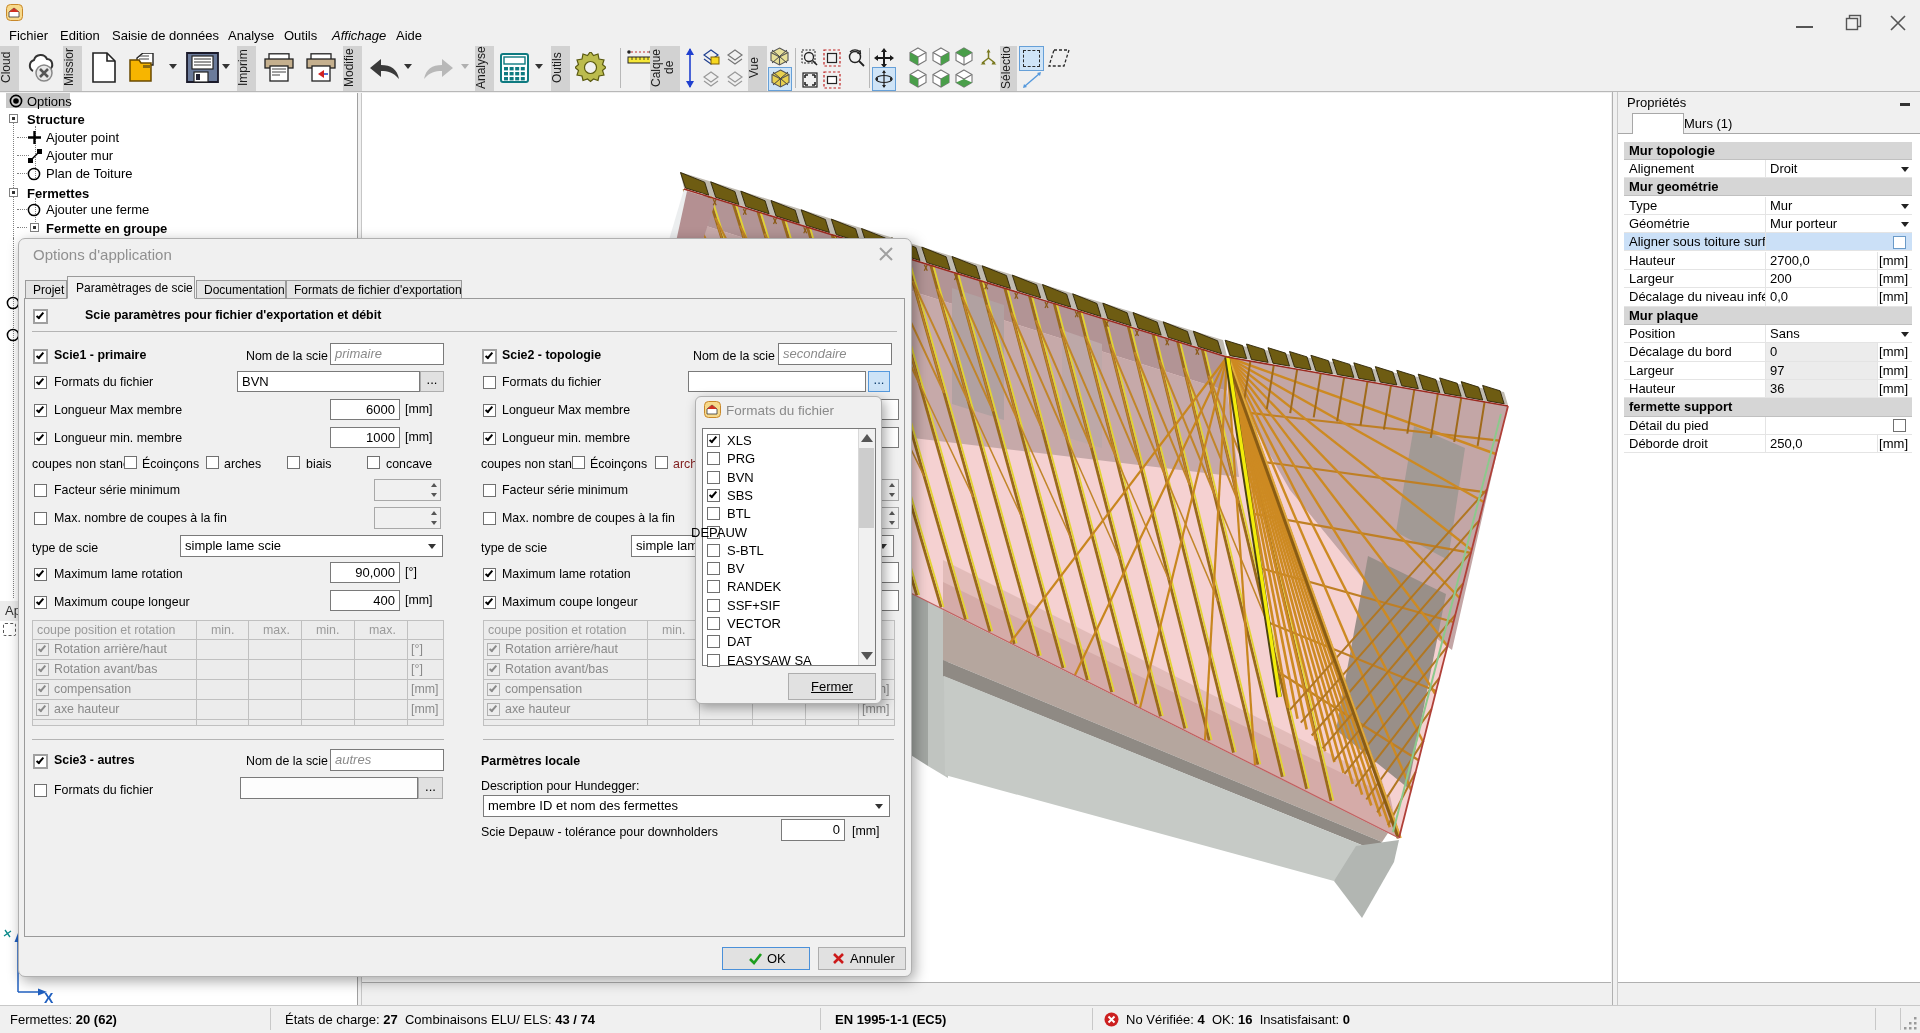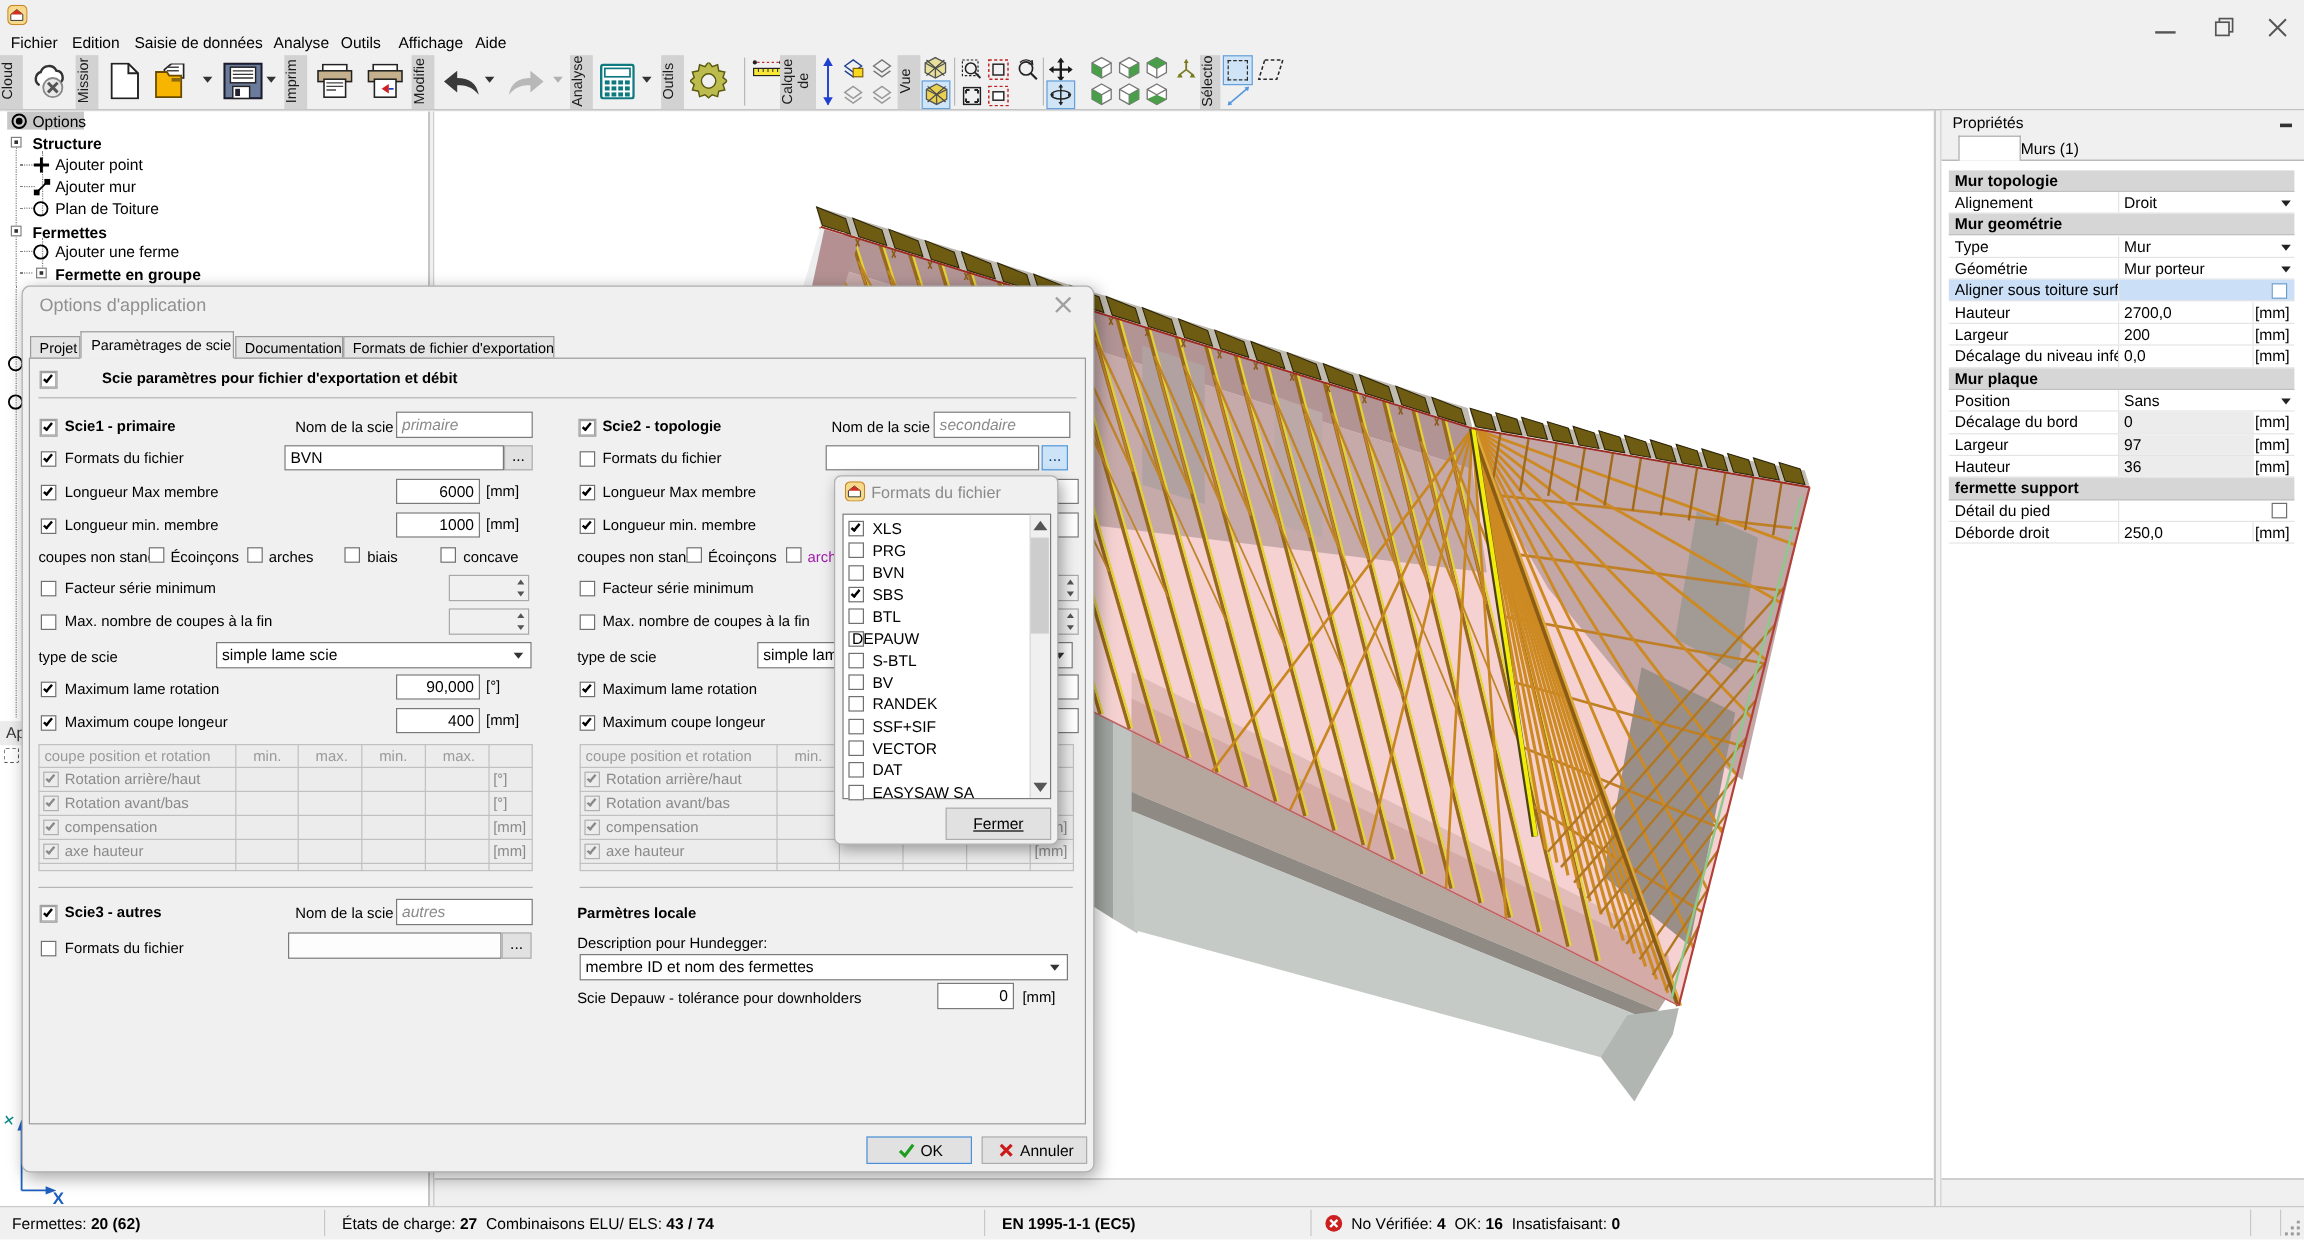--- a/index.html
+++ b/index.html
@@ -52,21 +52,21 @@
 </svg>
 <svg class="abs" style="left:1889px;top:14px;" width="18" height="18" viewBox="0 0 18 18">
   <path d="M2 2 L16 16 M16 2 L2 16" stroke="#555" stroke-width="1.6"></path>
 </svg>
 
 <div class="menu-it" style="left:9px;">Fichier</div>
 <div class="menu-it" style="left:60px;">Edition</div>
 <div class="menu-it" style="left:112px;">Saisie de données</div>
 <div class="menu-it" style="left:228px;">Analyse</div>
 <div class="menu-it" style="left:284px;">Outils</div>
-<div class="menu-it" style="left:332px;">Affichage</div>
+<div class="menu-it" style="left:332px;font-style:italic;">Affichage</div>
 <div class="menu-it" style="left:396px;">Aide</div>
 
 <div id="toolbar" class="abs" style="left:0;top:45px;width:1920px;height:47px;background:#f0f0f0;border-bottom:1px solid #b8b8b8;">
 <div class="vlabel abs" style="left:0;top:1px;width:19px;height:45px;padding-top:2px;">Cloud</div>
 <svg class="abs" style="left:25px;top:6px;" width="32" height="33" viewBox="0 0 32 33">
  <path d="M8 20 a6 6 0 0 1 1-11 a7 7 0 0 1 13-1 a5.5 5.5 0 0 1 2 10.5" fill="#fff" stroke="#333" stroke-width="2"></path>
  <circle cx="19" cy="22" r="8" fill="#e8e8e8" stroke="#888" stroke-width="1.5"></circle>
  <path d="M15 18 L23 26 M23 18 L15 26" stroke="#555" stroke-width="2.5"></path>
 </svg>
 <div class="vlabel abs" style="left:63px;top:1px;width:19px;height:45px;padding-top:2px;">Missior</div>
@@ -857,21 +857,21 @@
 <div class="inp num" style="left:830px;top:399px;width:69px;height:21px;"></div>
 <div class="cb" style="left:483px;top:432px;">
         <div class="chk"></div>
       </div>
 <div class="abs t13" style="left:502px;top:431px;font-size:12.4px;color:#000;">Longueur min. membre</div>
 <div class="inp num" style="left:830px;top:427px;width:69px;height:21px;"></div>
 <div class="abs t13" style="left:481px;top:457px;font-size:12.4px;color:#000;">coupes non stanc</div>
 <div class="cb" style="left:572px;top:456px;"></div>
 <div class="abs t13" style="left:590px;top:457px;font-size:12.4px;color:#000;">Écoinçons</div>
 <div class="cb" style="left:655px;top:456px;"></div>
-<div class="abs t13" style="left:673px;top:457px;font-size:12.4px;color:#a21caf;">arch</div>
+<div class="abs t13" style="left:673px;top:457px;font-size:12.4px;color:#7f1d1d;">arch</div>
 <div class="cb" style="left:483px;top:484px;"></div>
 <div class="abs t13" style="left:502px;top:483px;font-size:12.4px;color:#000;">Facteur série minimum</div>
 <div class="spin" style="left:830px;top:479px;width:69px;height:22px;">
         <div class="up"></div>
         <div class="dn"></div>
       </div>
 <div class="cb" style="left:483px;top:512px;"></div>
 <div class="abs t13" style="left:502px;top:511px;font-size:12.4px;color:#000;">Max. nombre de coupes à la fin</div>
 <div class="spin" style="left:830px;top:507px;width:69px;height:22px;">
         <div class="up"></div>
@@ -963,21 +963,21 @@
 <div class="abs t13" style="left:727px;top:451.3px;">PRG</div>
 <div class="cb" style="left:707px;top:470.6px;"></div>
 <div class="abs t13" style="left:727px;top:469.6px;">BVN</div>
 <div class="cb" style="left:707px;top:488.9px;">
         <div class="chk"></div>
       </div>
 <div class="abs t13" style="left:727px;top:487.9px;">SBS</div>
 <div class="cb" style="left:707px;top:507.2px;"></div>
 <div class="abs t13" style="left:727px;top:506.2px;">BTL</div>
 <div class="cb" style="left:707px;top:525.5px;"></div>
-<div class="abs t13" style="left:710px;top:524.5px;">DEPAUW</div>
+<div class="abs t13" style="left:691px;top:524.5px;">DEPAUW</div>
 <div class="cb" style="left:707px;top:543.8px;"></div>
 <div class="abs t13" style="left:727px;top:542.8px;">S-BTL</div>
 <div class="cb" style="left:707px;top:562.1px;"></div>
 <div class="abs t13" style="left:727px;top:561.1px;">BV</div>
 <div class="cb" style="left:707px;top:580.4px;"></div>
 <div class="abs t13" style="left:727px;top:579.4px;">RANDEK</div>
 <div class="cb" style="left:707px;top:598.7px;"></div>
 <div class="abs t13" style="left:727px;top:597.7px;">SSF+SIF</div>
 <div class="cb" style="left:707px;top:617.0px;"></div>
 <div class="abs t13" style="left:727px;top:616.0px;">VECTOR</div>

